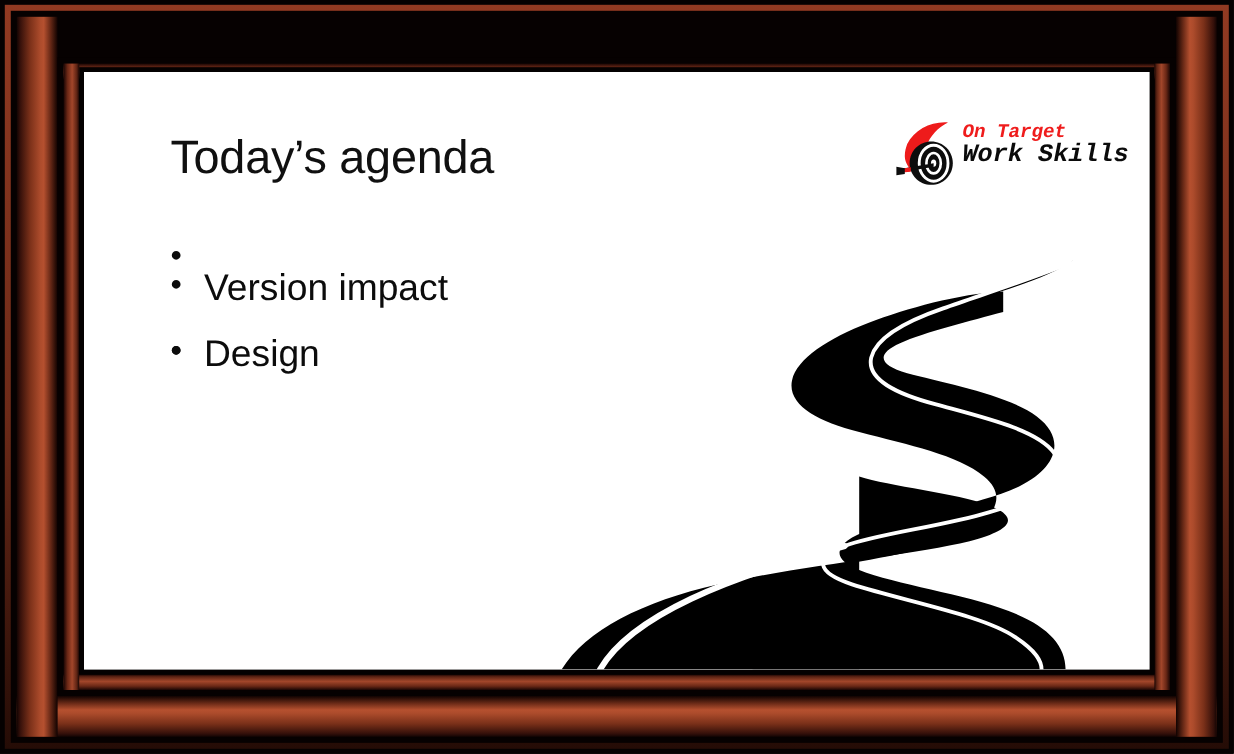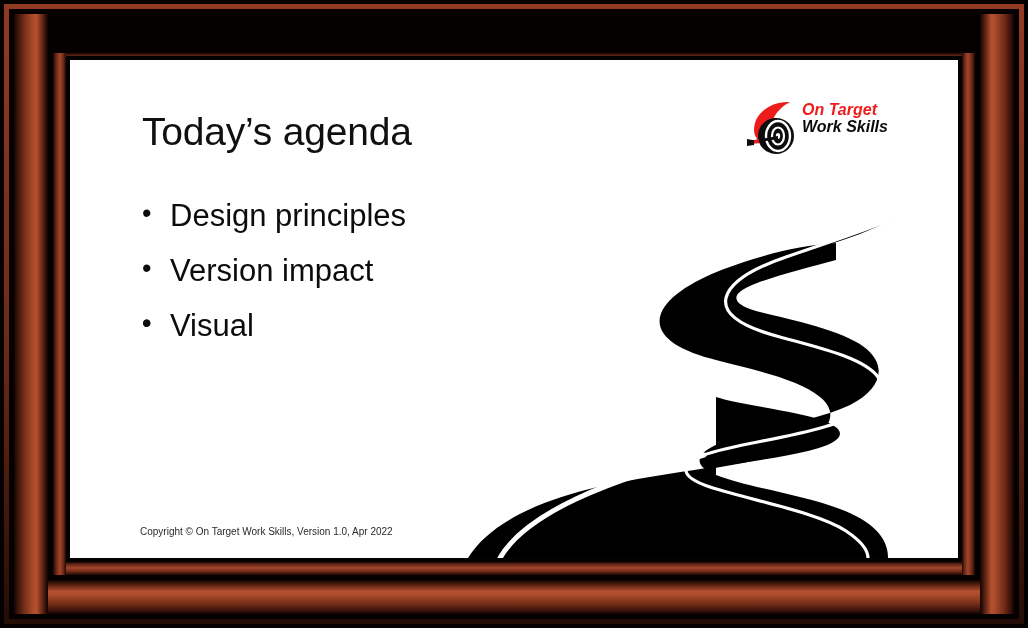--- a/index.html
+++ b/index.html
@@ -168,20 +168,21 @@
     white-space: nowrap;
   }
 
   
   #logo {
     position: absolute;
     right: 42px;
     top: 38px;
     width: 170px;
     height: 62px;
+    font-family: Liberation Mono, monospace;
   }
   #logo-mark {
     position: absolute;
     left: 0;
     top: 2px;
     width: 58px;
     height: 56px;
   }
   #logo-text {
     position: absolute;
@@ -190,21 +191,21 @@
   }
   #logo-line1 {
     font-size: 16px;
     font-weight: bold;
     font-style: italic;
     color: #ef1c1c;
     line-height: 1.05;
     white-space: nowrap;
   }
   #logo-line2 {
-    font-size: 16px;
+    font-size: 21px;
     font-weight: bold;
     font-style: italic;
     color: #0b0b0b;
     line-height: 1.05;
     white-space: nowrap;
   }
 
   
   #road-art {
     position: absolute;
@@ -294,36 +295,34 @@
           M 236,290
           C 200,300 150,314 108,334
           C 70,352 44,372 32,393" stroke-width="5"></path>
     </svg>
 
     <div id="slide-title">Today’s agenda</div>
 
     <ul id="bullet-list">
       <li>
         <span class="bullet-dot">•</span>
-        <span>Design principles</span>
       </li>
       <li>
         <span class="bullet-dot">•</span>
         <span>Version impact</span>
       </li>
       <li>
         <span class="bullet-dot">•</span>
       </li>
       <li>
         <span class="bullet-dot">•</span>
-        <span>Visual</span>
+        <span>Design</span>
       </li>
     </ul>
 
-    <div id="copyright">Copyright © On Target Work Skills, Version 1.0, Apr 2022</div>
 
     <div id="logo">
       <svg id="logo-mark" viewBox="0 0 58 56">
 
         <path fill="#ee1b1b" d="M10,20 C16,8 30,1 44,2 C36,6 29,13 26,22 C22,34 22,42 26,50
              C16,47 8,38 8,30 C8,26 9,23 10,20 Z"></path>
 
         <path fill="#0d0d0d" d="M30,18 C40,18 48,26 48,36 C48,46 40,54 30,54
              C20,54 12,46 12,36 C12,26 20,18 30,18 Z"></path>
 

